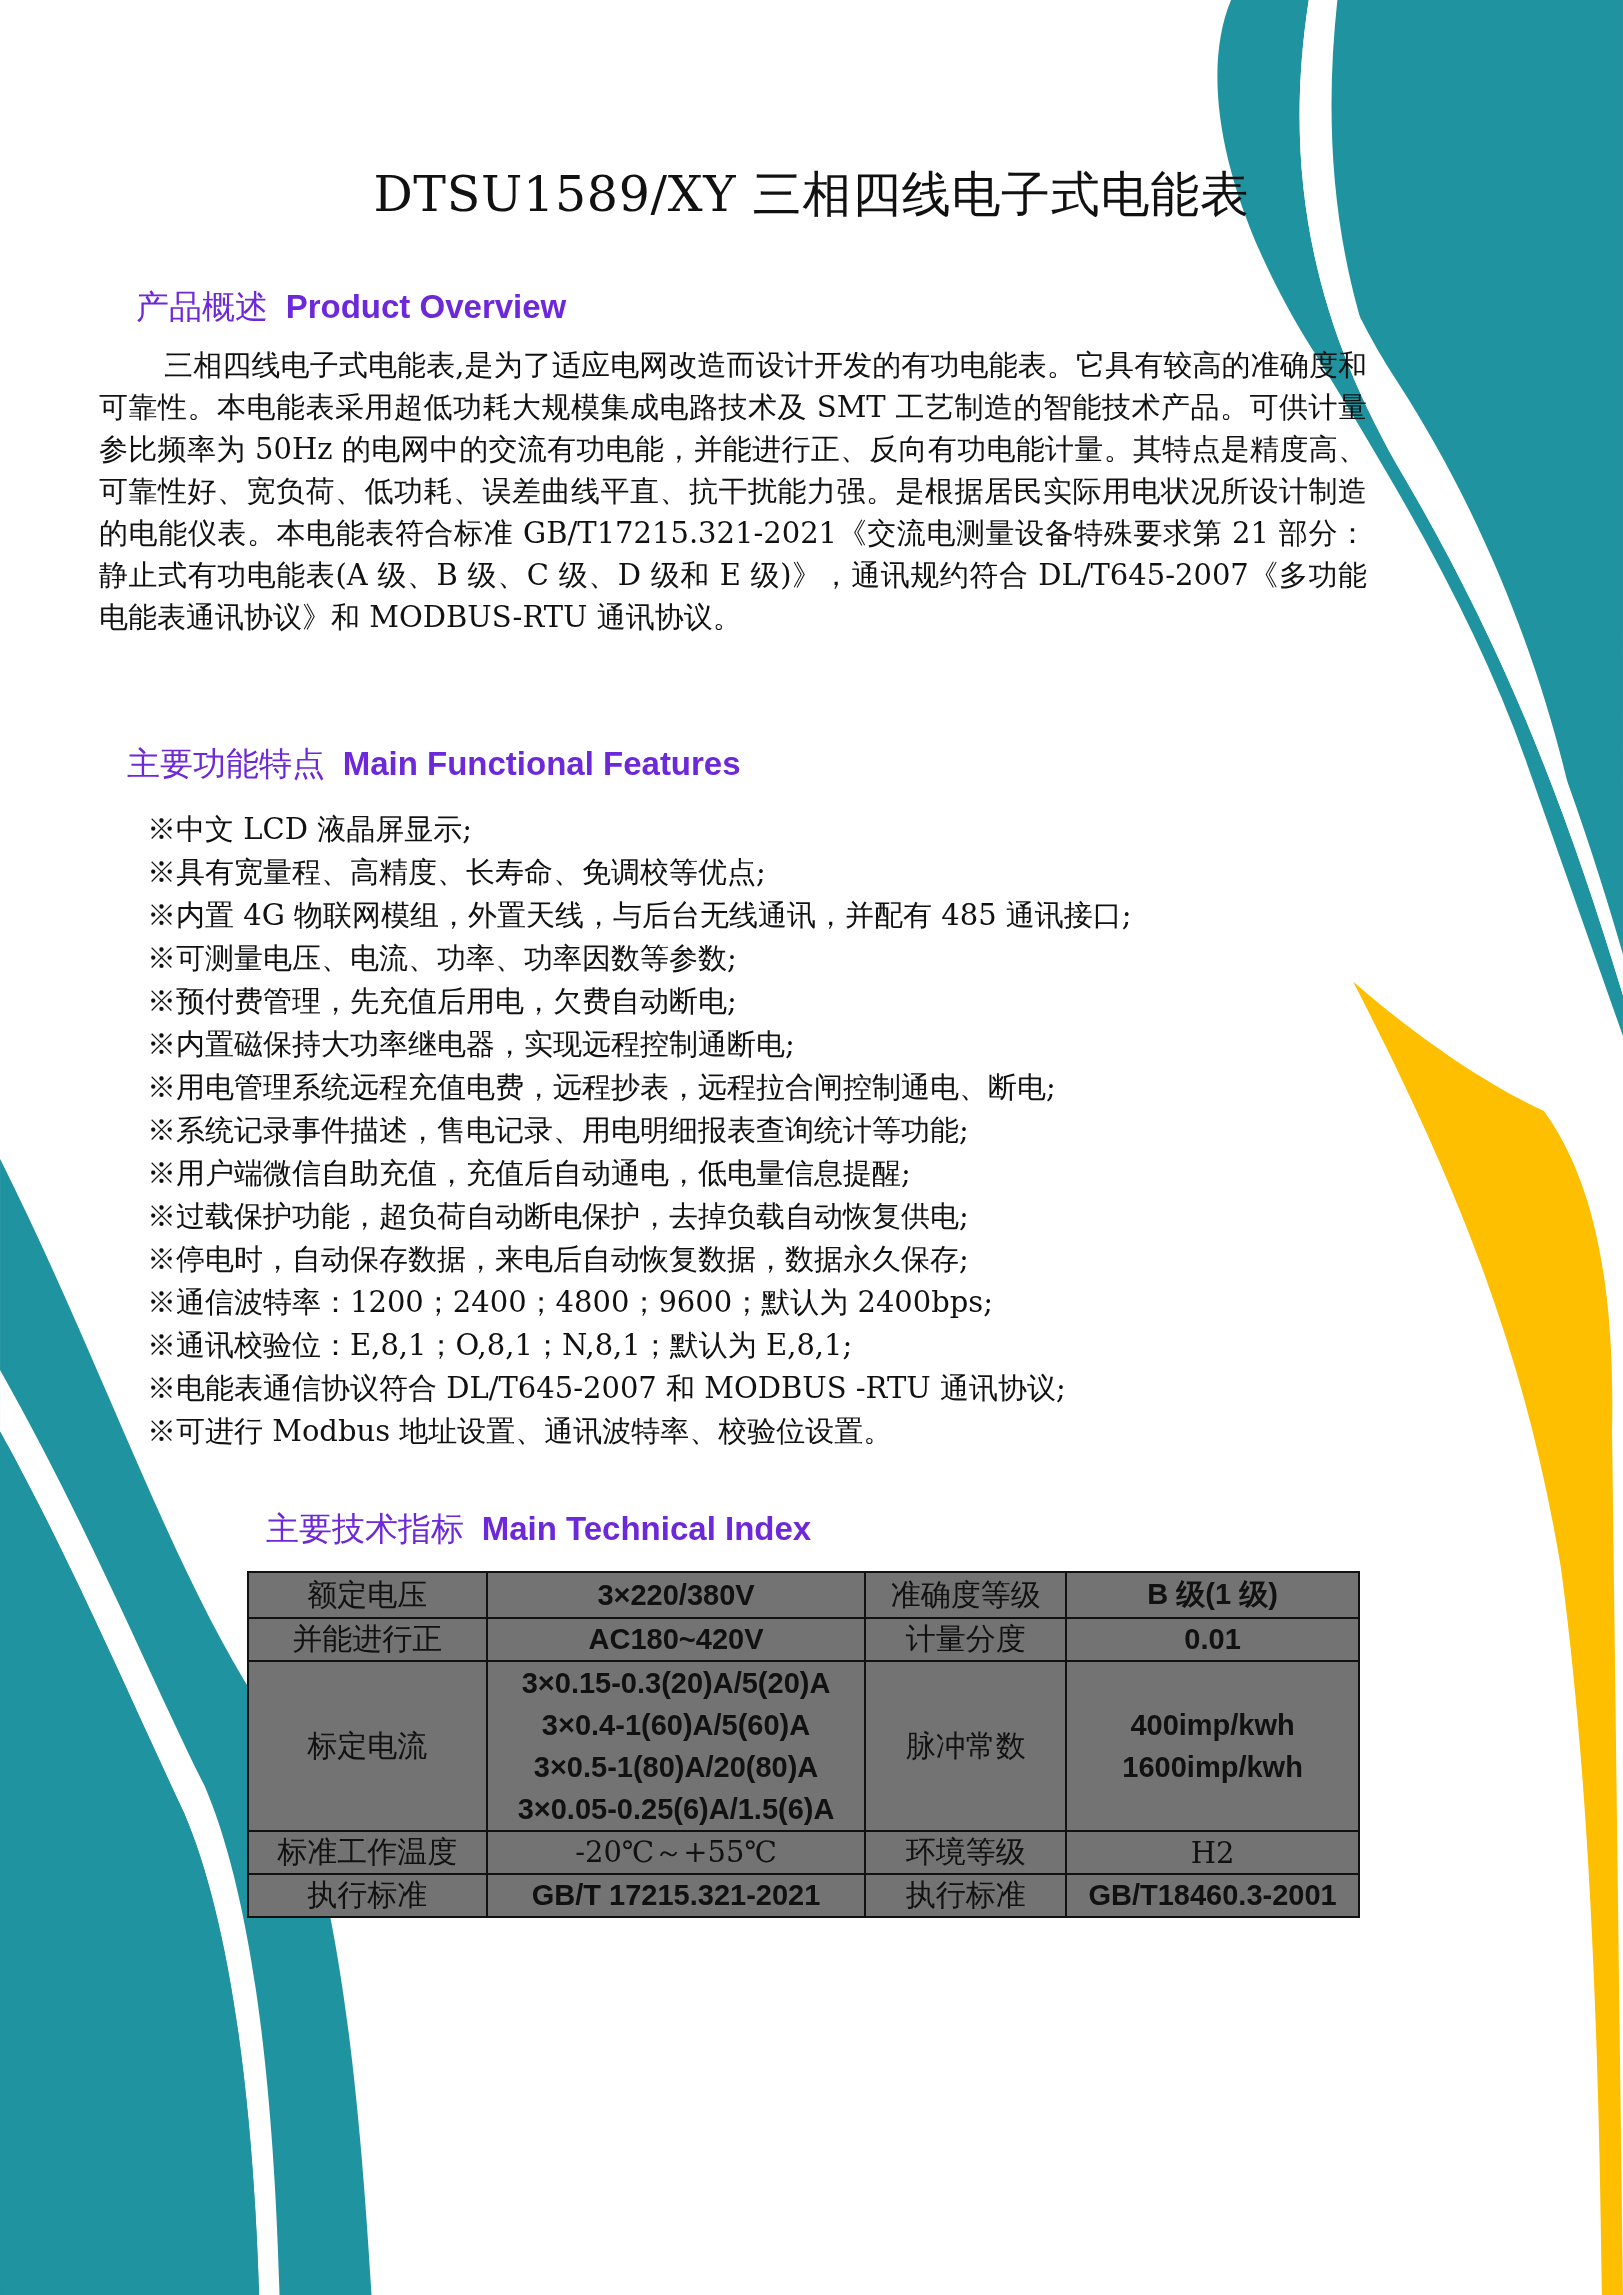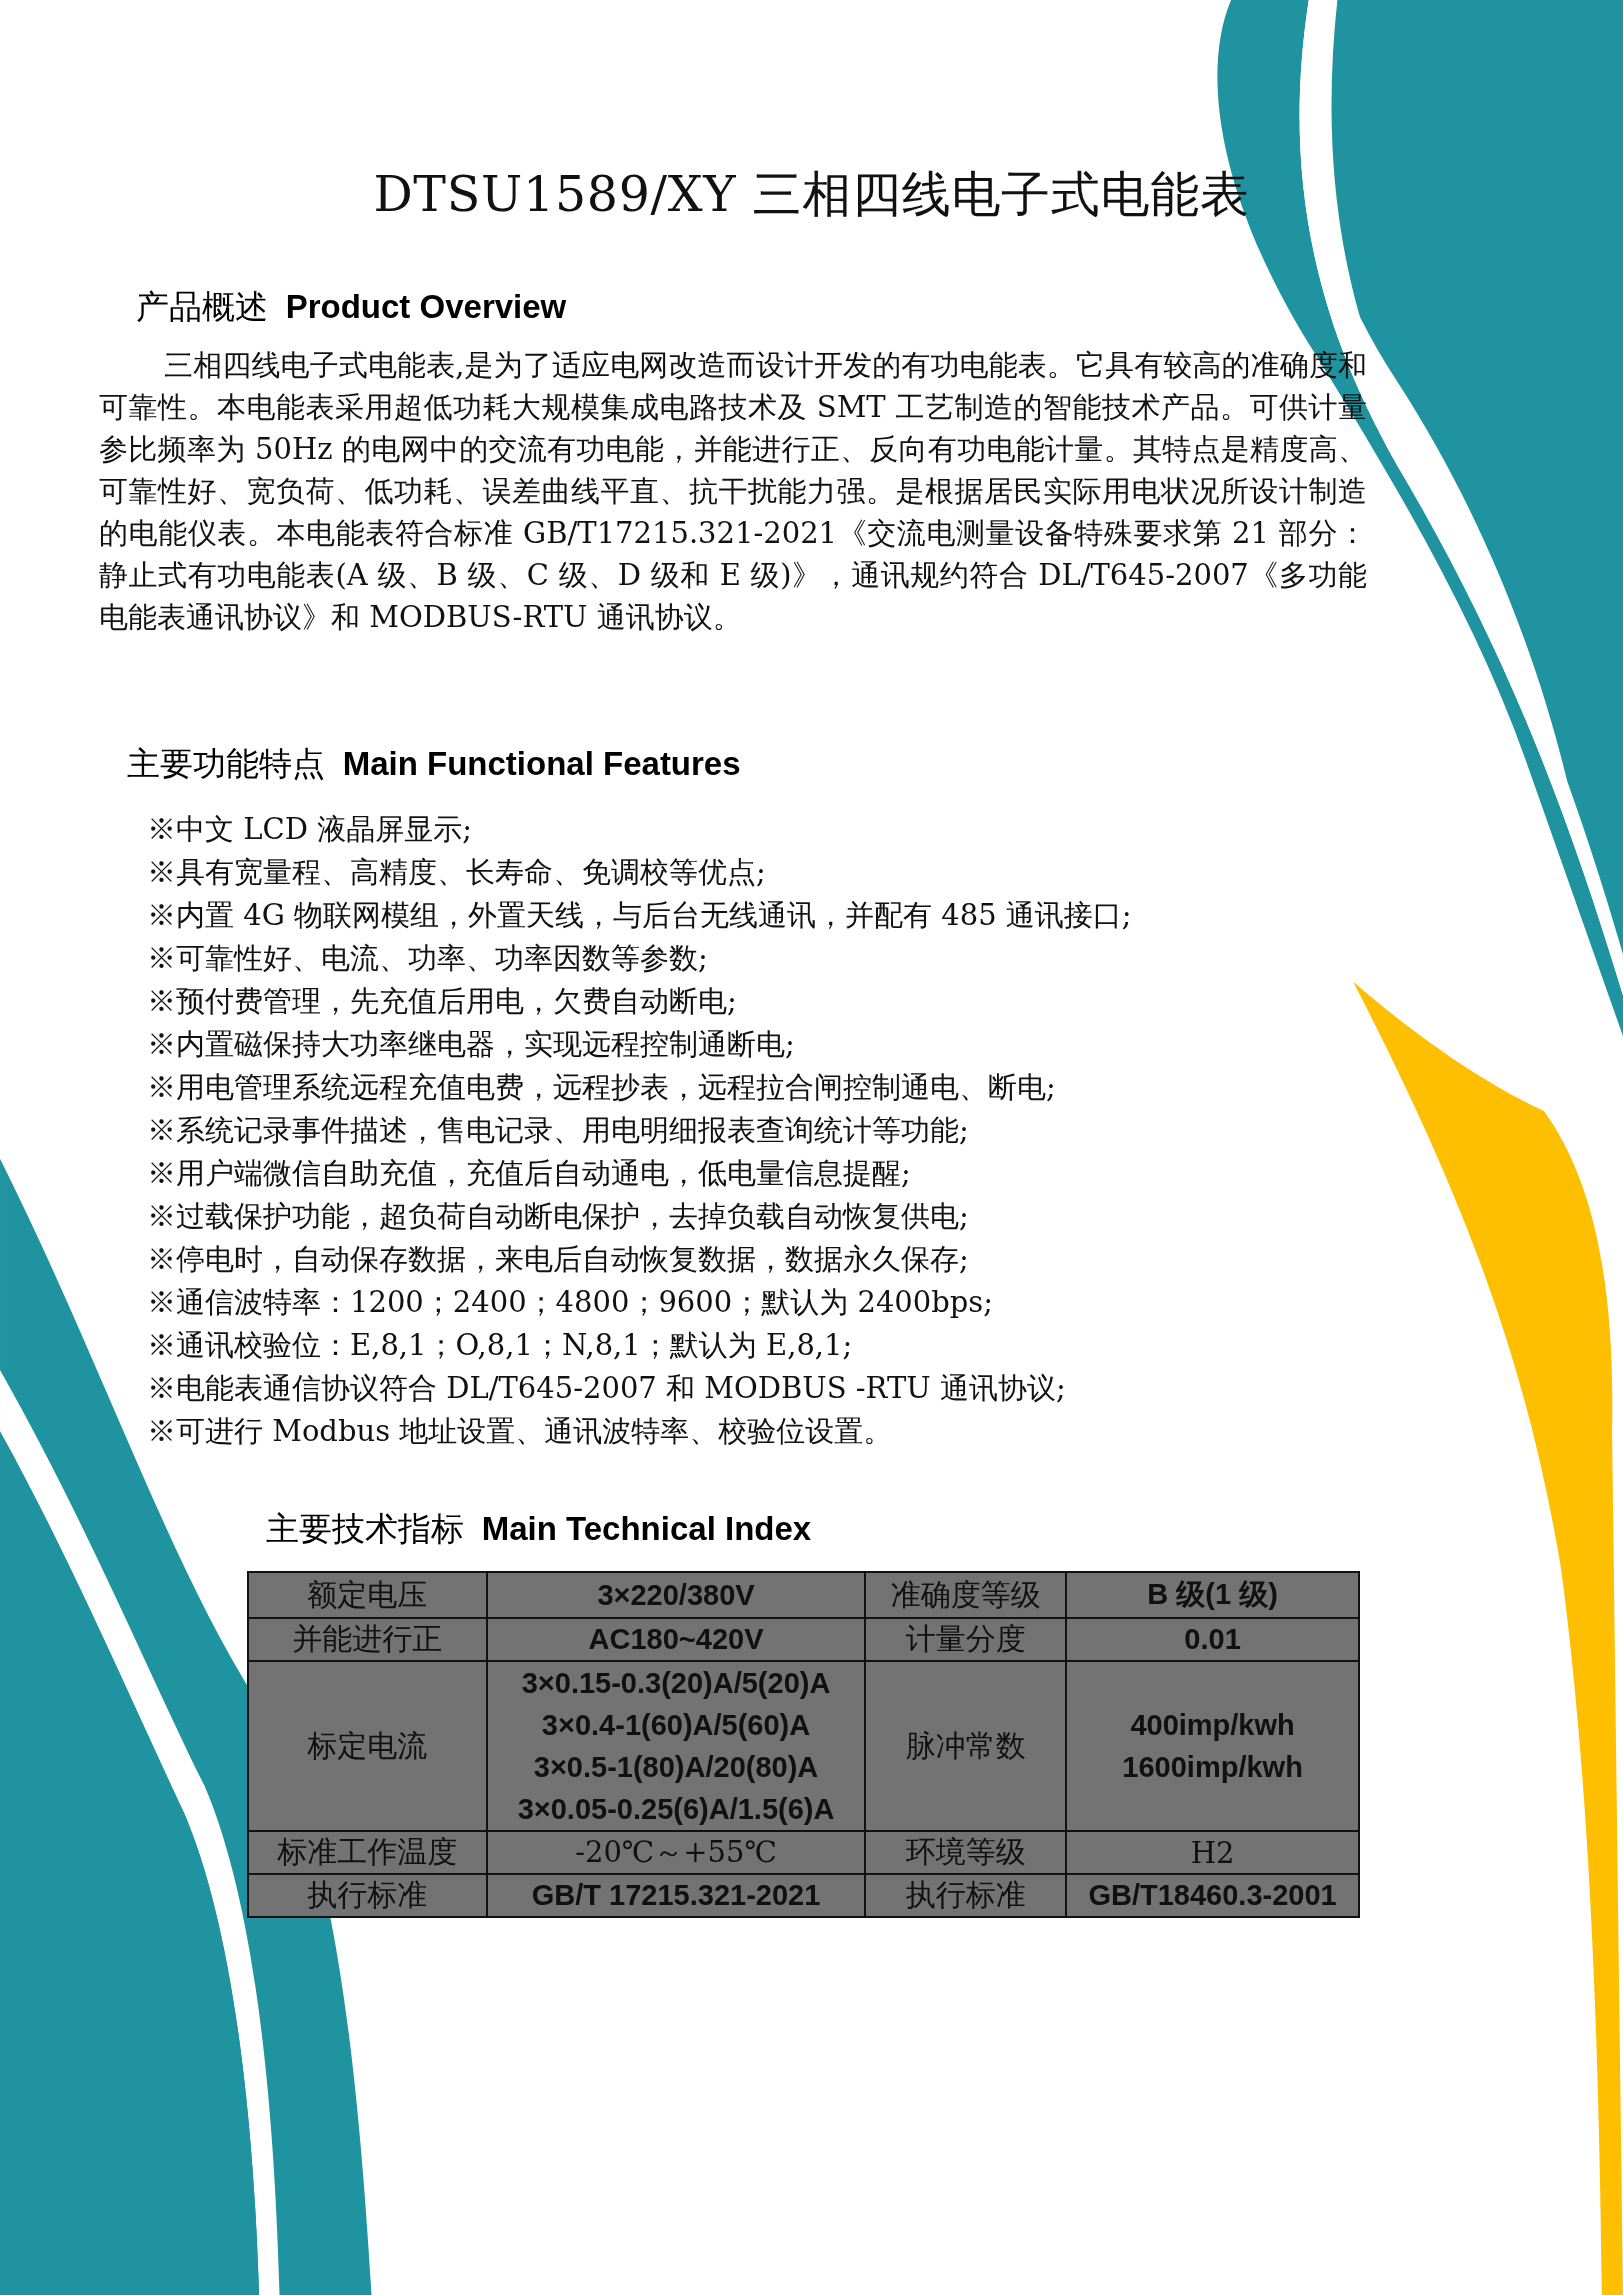--- a/index.html
+++ b/index.html
@@ -1,21 +1,21 @@
 <!DOCTYPE html>
 <html style="font-size:11px"><head>
 <meta charset="utf-8">
 <style>
   html, body { margin:0; padding:0; }
   body { width:1623px; height:2295px; position:relative; overflow:hidden; background:#ffffff;
          font-family:"DejaVu Serif","Liberation Serif",serif; color:#111; }
   .bg { position:absolute; left:0; top:0; width:1623px; height:2295px; z-index:0; }
   .layer { position:absolute; z-index:1; }
   .title { left:0; width:1623px; top:162px; text-align:center; font-size:49px; letter-spacing:0.7px; color:#111; }
-  .h2 { font-size:33px; color:#000000; white-space:nowrap; }
+  .h2 { font-size:33px; color:#6d28d9; white-space:nowrap; }
   .h2 .en { font-family:"Liberation Sans","DejaVu Sans",sans-serif; font-weight:bold; margin-left:17.7px; }
   .para { left:99px; width:1268px; top:344px; font-size:29px; line-height:42px; text-align:justify; }
   .para .indent { display:inline-block; width:65px; }
   .features { left:109px; top:808px; font-size:29px; line-height:43px; white-space:nowrap;margin-left:38px; }
   .features div { height:43px; }
   table.spec { position:absolute; left:247px; top:1571px; width:1113px; border-collapse:collapse; z-index:1;
                font-size:30px; }
   table.spec td { border:2px solid #111; text-align:center; vertical-align:middle; padding:0; background:#737373; }
   table.spec td.lbl { font-family:"DejaVu Serif","Liberation Serif",serif; }
   table.spec td.val { font-family:"Liberation Sans","DejaVu Sans",sans-serif; font-weight:bold; font-size:29px; }
@@ -48,21 +48,21 @@
 <div class="layer para"><span class="indent"></span><span>三相四线电子式电能表,是为了适应电网改造而设计开发的有功电能表。它具有较高的准确度和可靠性。本电能表采用超低功耗大规模集成电路技术及 SMT 工艺制造的智能技术产品。可供计量参比频率为 50Hz 的电网中的交流有功电能，并能进行正、反向有功电能计量。其特点是精度高、可靠性好、宽负荷、低功耗、误差曲线平直、抗干扰能力强。是根据居民实际用电状况所设计制造的电能仪表。本电能表符合标准 GB/T17215.321-2021《交流电测量设备特殊要求第 21 部分：静止式有功电能表(A 级、B 级、C 级、D 级和 E 级)》，通讯规约符合 DL/T645-2007《多功能电能表通讯协议》和 MODBUS-RTU 通讯协议。</span></div>
 
 <div class="layer h2" style="left:127px; top:742px;">
   <span>主要功能特点</span><span class="en">Main Functional Features</span>
 </div>
 
 <div class="layer features">
   <div>※中文 LCD 液晶屏显示;</div>
   <div>※具有宽量程、高精度、长寿命、免调校等优点;</div>
   <div>※内置 4G 物联网模组，外置天线，与后台无线通讯，并配有 485 通讯接口;</div>
-  <div>※可靠性好、电流、功率、功率因数等参数;</div>
+  <div>※可测量电压、电流、功率、功率因数等参数;</div>
   <div>※预付费管理，先充值后用电，欠费自动断电;</div>
   <div>※内置磁保持大功率继电器，实现远程控制通断电;</div>
   <div>※用电管理系统远程充值电费，远程抄表，远程拉合闸控制通电、断电;</div>
   <div>※系统记录事件描述，售电记录、用电明细报表查询统计等功能;</div>
   <div>※用户端微信自助充值，充值后自动通电，低电量信息提醒;</div>
   <div>※过载保护功能，超负荷自动断电保护，去掉负载自动恢复供电;</div>
   <div>※停电时，自动保存数据，来电后自动恢复数据，数据永久保存;</div>
   <div>※通信波特率：1200；2400；4800；9600；默认为 2400bps;</div>
   <div>※通讯校验位：E,8,1；O,8,1；N,8,1；默认为 E,8,1;</div>
   <div>※电能表通信协议符合 DL/T645-2007 和 MODBUS -RTU 通讯协议;</div>

